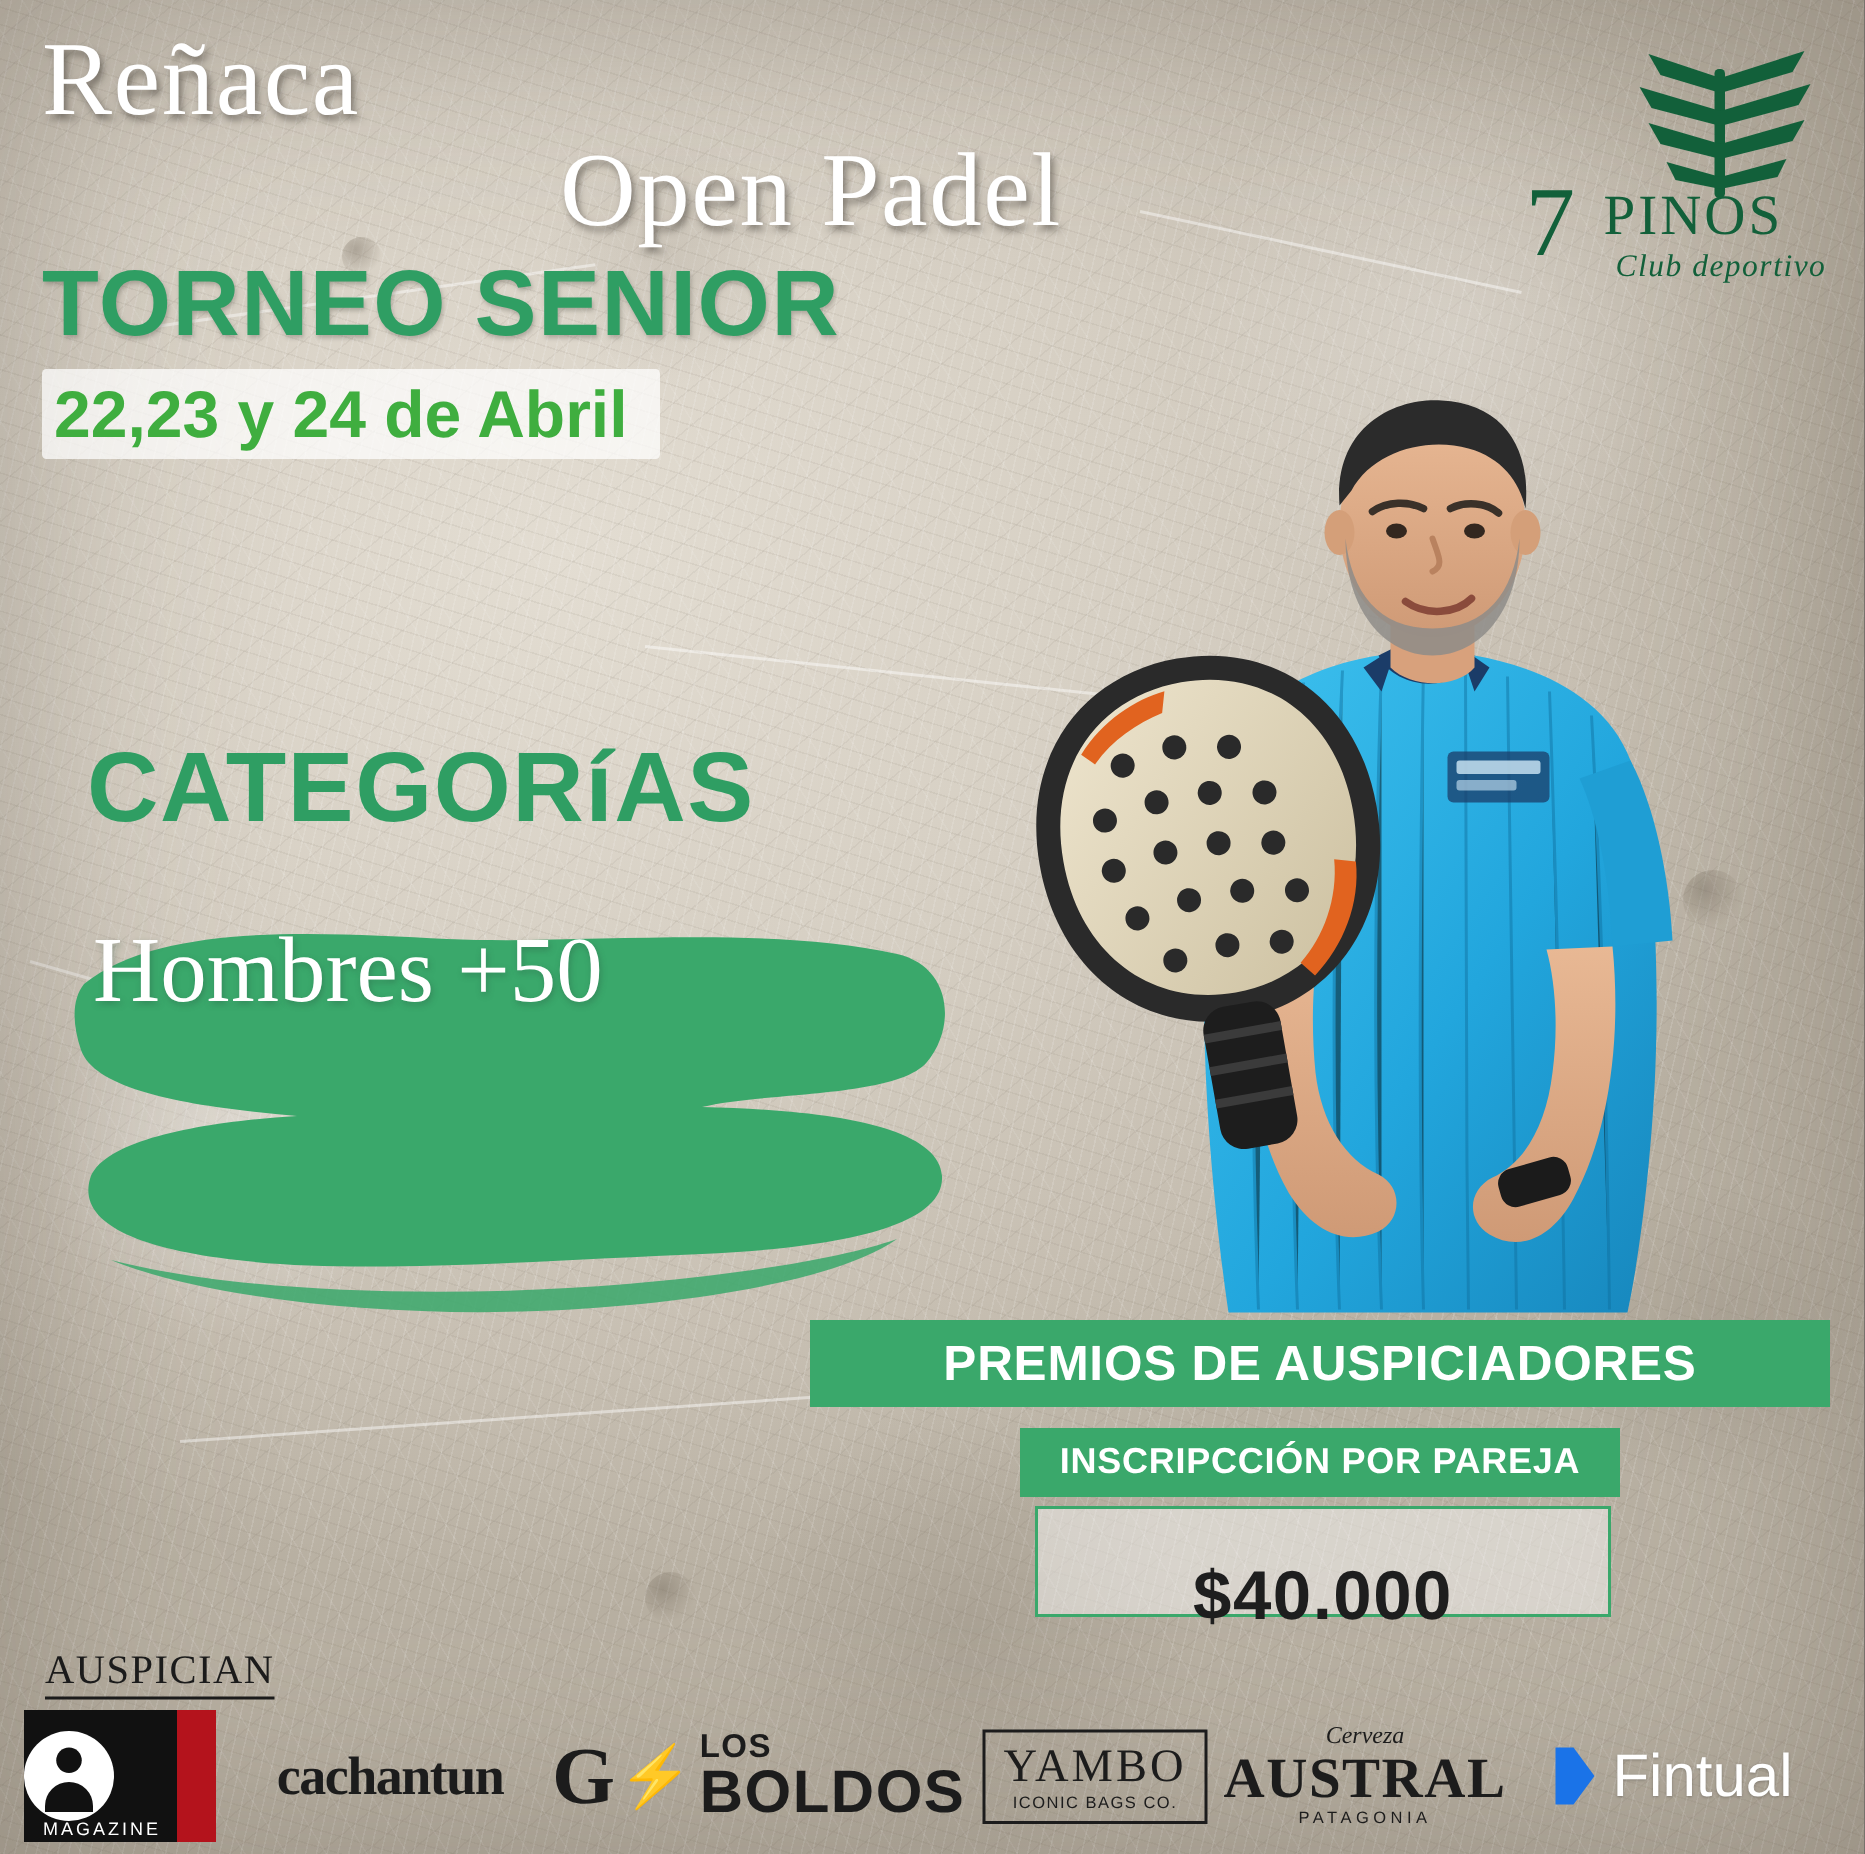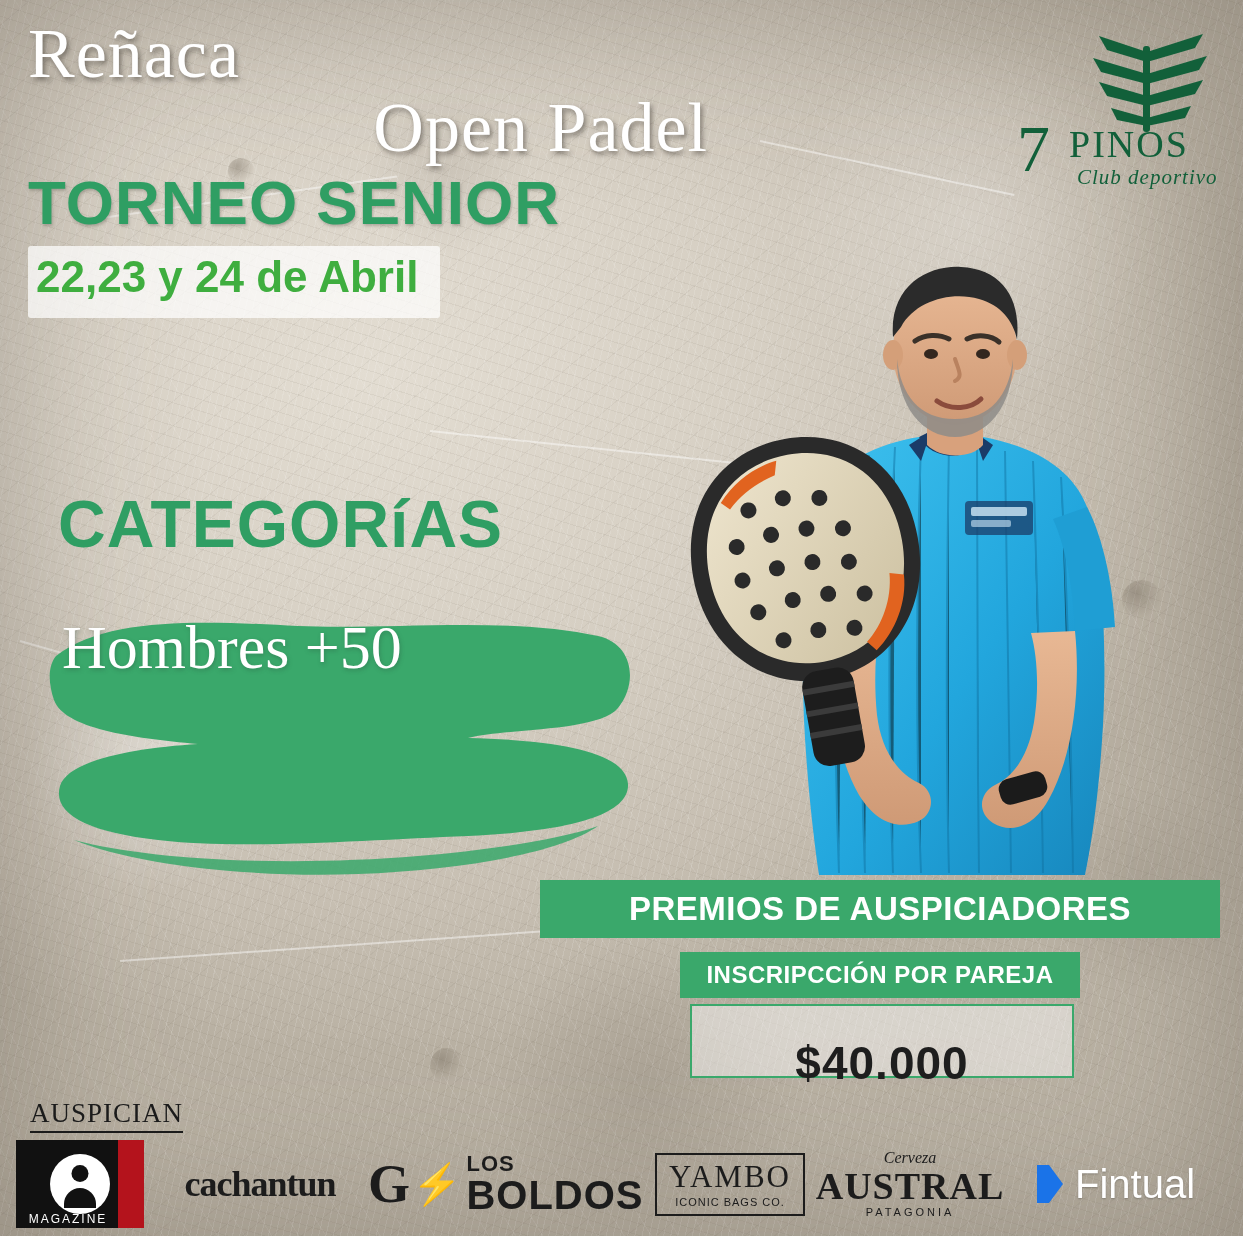--- a/index.html
+++ b/index.html
@@ -81,21 +81,21 @@
     line-height: 66px;
     font-weight: bold;
     color: #2f9e63;
     letter-spacing: 1px;
     text-shadow: 1px 2px 3px rgba(90,85,75,.35);
   }
   .head-date-wrap {
     margin-top: 10px;
     display: inline-block;
     background: rgba(255,255,255,.72);
-    padding: 8px 22px 18px 8px;
+    padding: 8px 22px 6px 8px;
     border-radius: 3px;
   }
   .head-date {
     font-size: 44px;
     line-height: 46px;
     font-weight: bold;
     color: #3fae3f;
   }
 
   
@@ -263,21 +263,20 @@
   .sp6 { width: 180px; }
   .sp7 { width: 230px; }
 
   .mag-box {
     position: relative;
     width: 128px;
     height: 88px;
     background: #111111;
     display: flex;
     align-items: center;
-    justify-content: center;
   }
   .mag-red {
     position: absolute;
     right: 0;
     top: 0;
     width: 26px;
     height: 88px;
     background: #b4131c;
   }
   .mag-person {

